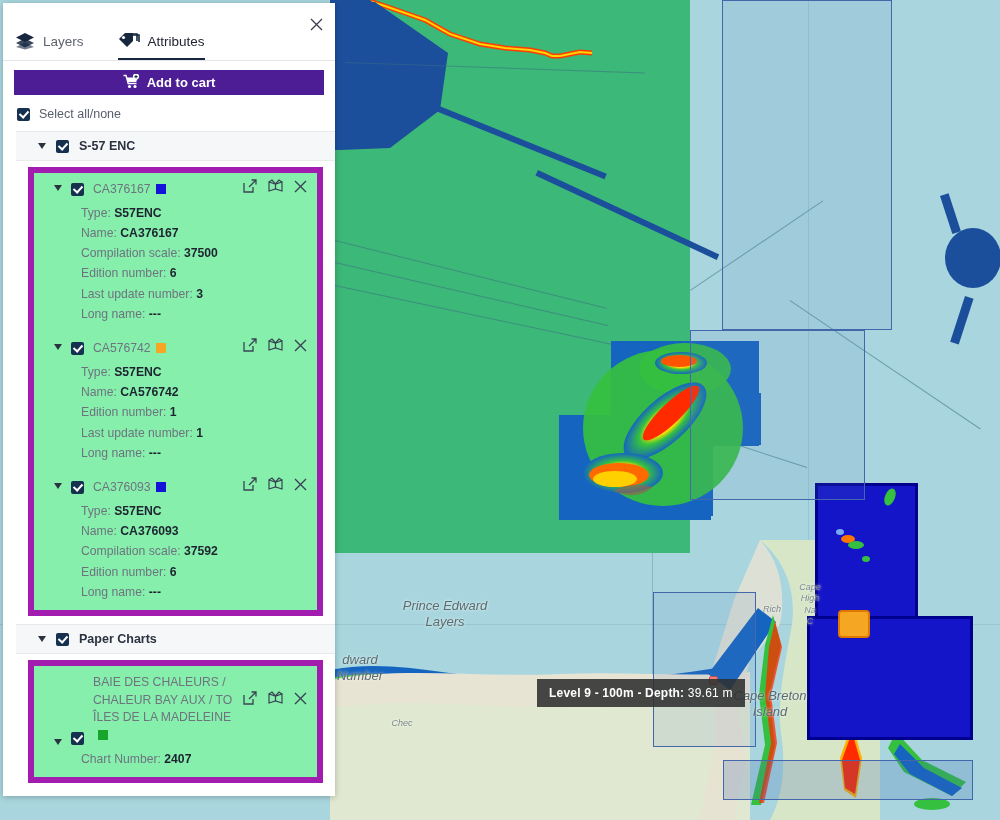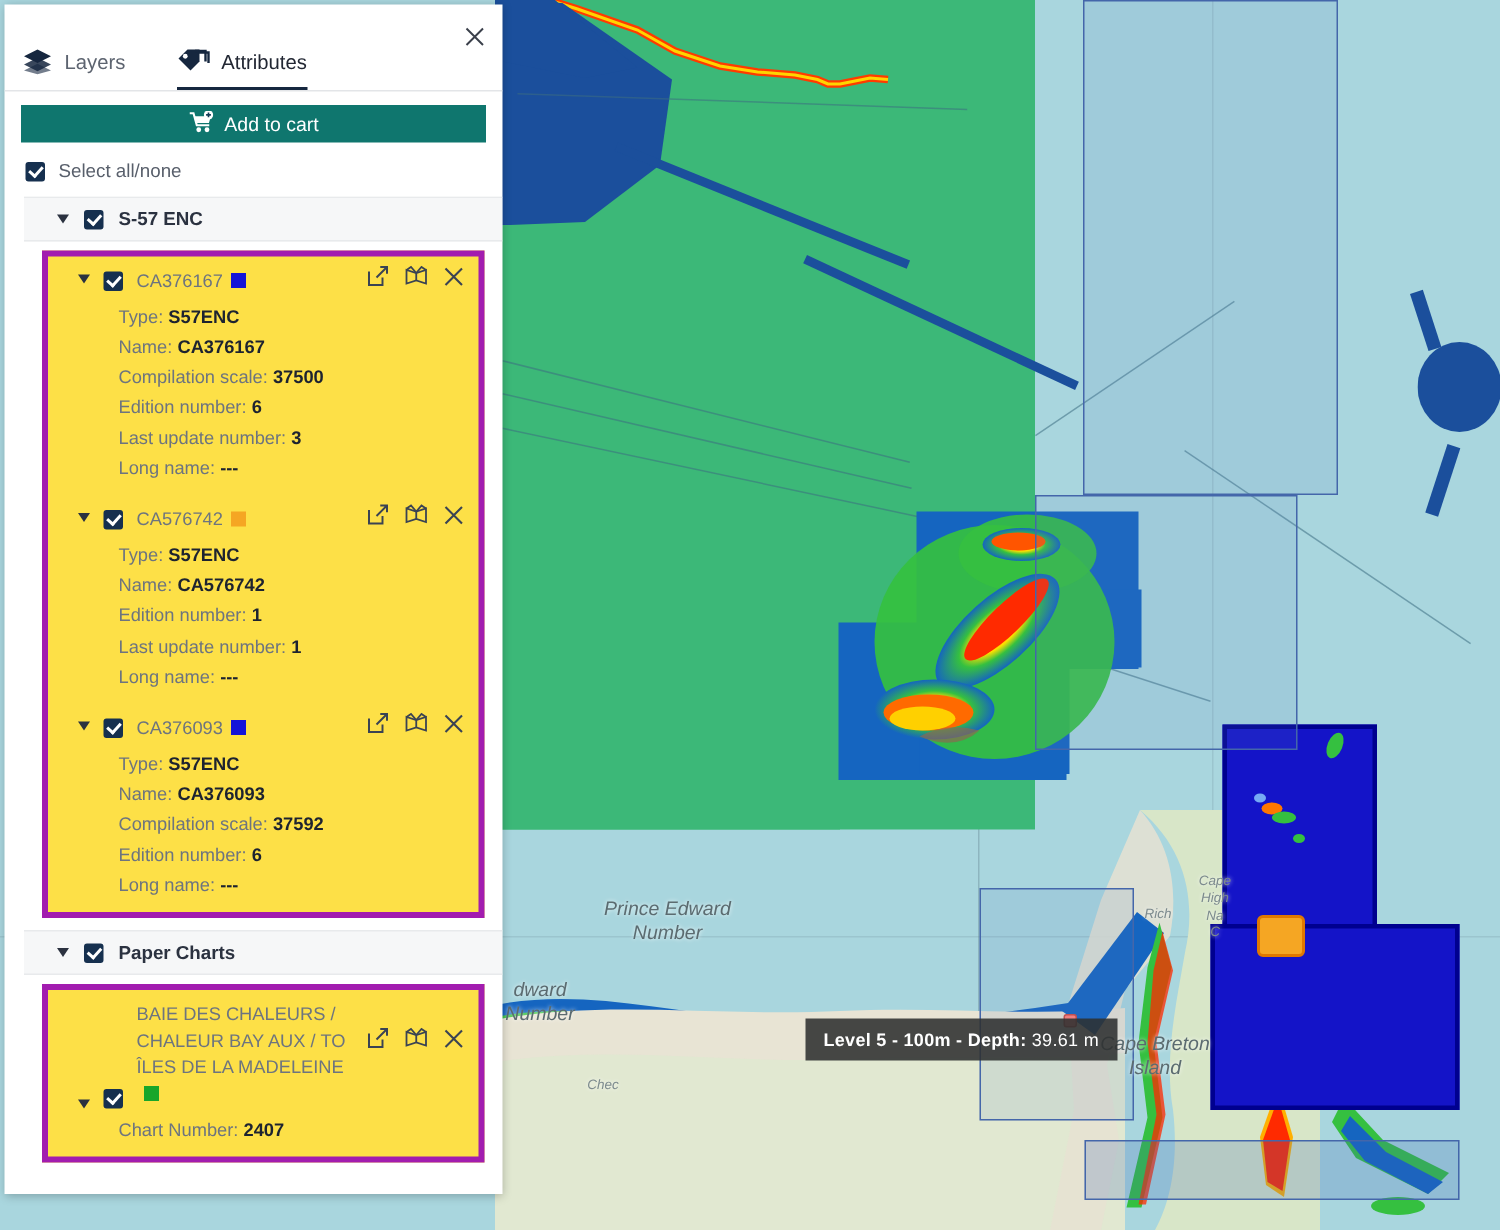--- a/index.html
+++ b/index.html
@@ -99,25 +99,25 @@
     color: #5d6470; font-size: 13.5px;
     border-bottom: 2px solid transparent;
     text-align: center;
   }
   .tab.active { color: #222733; border-bottom-color: #16273f; }
   .tab svg { display: block; }
 
   .cart-btn {
     margin: 9px 11px 0 11px;
     height: 25px;
-    background: #0f766e;
+    background: #4c1d95;
     color: #fff;
     border: none;
     font-size: 13px;
-    font-weight: normal;
+    font-weight: bold;
     display: flex; align-items: center; justify-content: center;
     gap: 7px;
     cursor: pointer;
     font-family: "Liberation Sans", sans-serif;
   }
 
   .selectall {
     display: flex; align-items: center; gap: 9px;
     padding: 12px 0 10px 14px;
     font-size: 12.5px; color: #585f6b;
@@ -132,22 +132,22 @@
     padding-left: 22px;
     background: #f6f7f8;
     border-top: 1px solid #e8eaec;
     border-bottom: 1px solid #e8eaec;
     font-size: 12.5px; font-weight: bold; color: #2b3240;
     cursor: pointer;
   }
 
   .group-body {
     margin: 6px 12px 8px 12px;
-    border: 4px solid #a21caf;
-    background: #fde047;
+    border: 6px solid #a21caf;
+    background: #86efac;
   }
 
   .item { position: relative; padding: 4px 0 6px 0; }
   .item-head {
     display: flex; align-items: flex-start; gap: 9px;
     padding: 4px 70px 2px 20px;
   }
   .item-title {
     font-size: 12.2px; color: #6d747f;
     line-height: 1.45;
@@ -312,35 +312,35 @@
       <ellipse cx="48" cy="72" rx="4" ry="3" fill="#35c040"></ellipse>
       <ellipse cx="22" cy="45" rx="4" ry="3" fill="#8fd0ff" opacity=".8"></ellipse>
     </svg>
 
     <div class="sel-rect" style="left:653px;top:592px;width:103px;height:155px;"></div>
     <div class="sel-rect" style="left:722px;top:0px;width:170px;height:330px;"></div>
     <div class="sel-rect" style="left:690px;top:330px;width:175px;height:170px;"></div>
     <div class="sel-rect fillblue" style="left:723px;top:760px;width:250px;height:40px;"></div>
 
     <div class="map-label" style="left:400px;top:598px;width:90px;">Prince Edward
-Number</div>
+Layers</div>
     <div class="map-label" style="left:320px;top:652px;width:80px;">dward
 Number</div>
     <div class="map-label" style="left:718px;top:688px;width:104px;">Cape Breton
 Island</div>
     <div class="map-label small" style="left:790px;top:582px;width:40px;">Cape
 High
 Na
 C</div>
     <div class="map-label small" style="left:382px;top:718px;width:40px;">Chec</div>
     <div class="map-label small" style="left:752px;top:604px;width:40px;">Rich</div>
 
     <div class="marker-dot" style="left:709px;top:676px;"></div>
     <div class="tooltip" style="left:537px;top:679px;">
-      <b>Level 5 - 100m - Depth:</b>
+      <b>Level 9 - 100m - Depth:</b>
       <span class="val">39.61 m</span>
     </div>
   </div>
 
   <div id="panel">
 
     <div class="panel-close">
       <svg width="13" height="13" viewBox="0 0 13 13">
           <path d="M1,1 L12,12 M12,1 L1,12" stroke="#3a3f4a" stroke-width="1.3" fill="none"></path>
         </svg>

